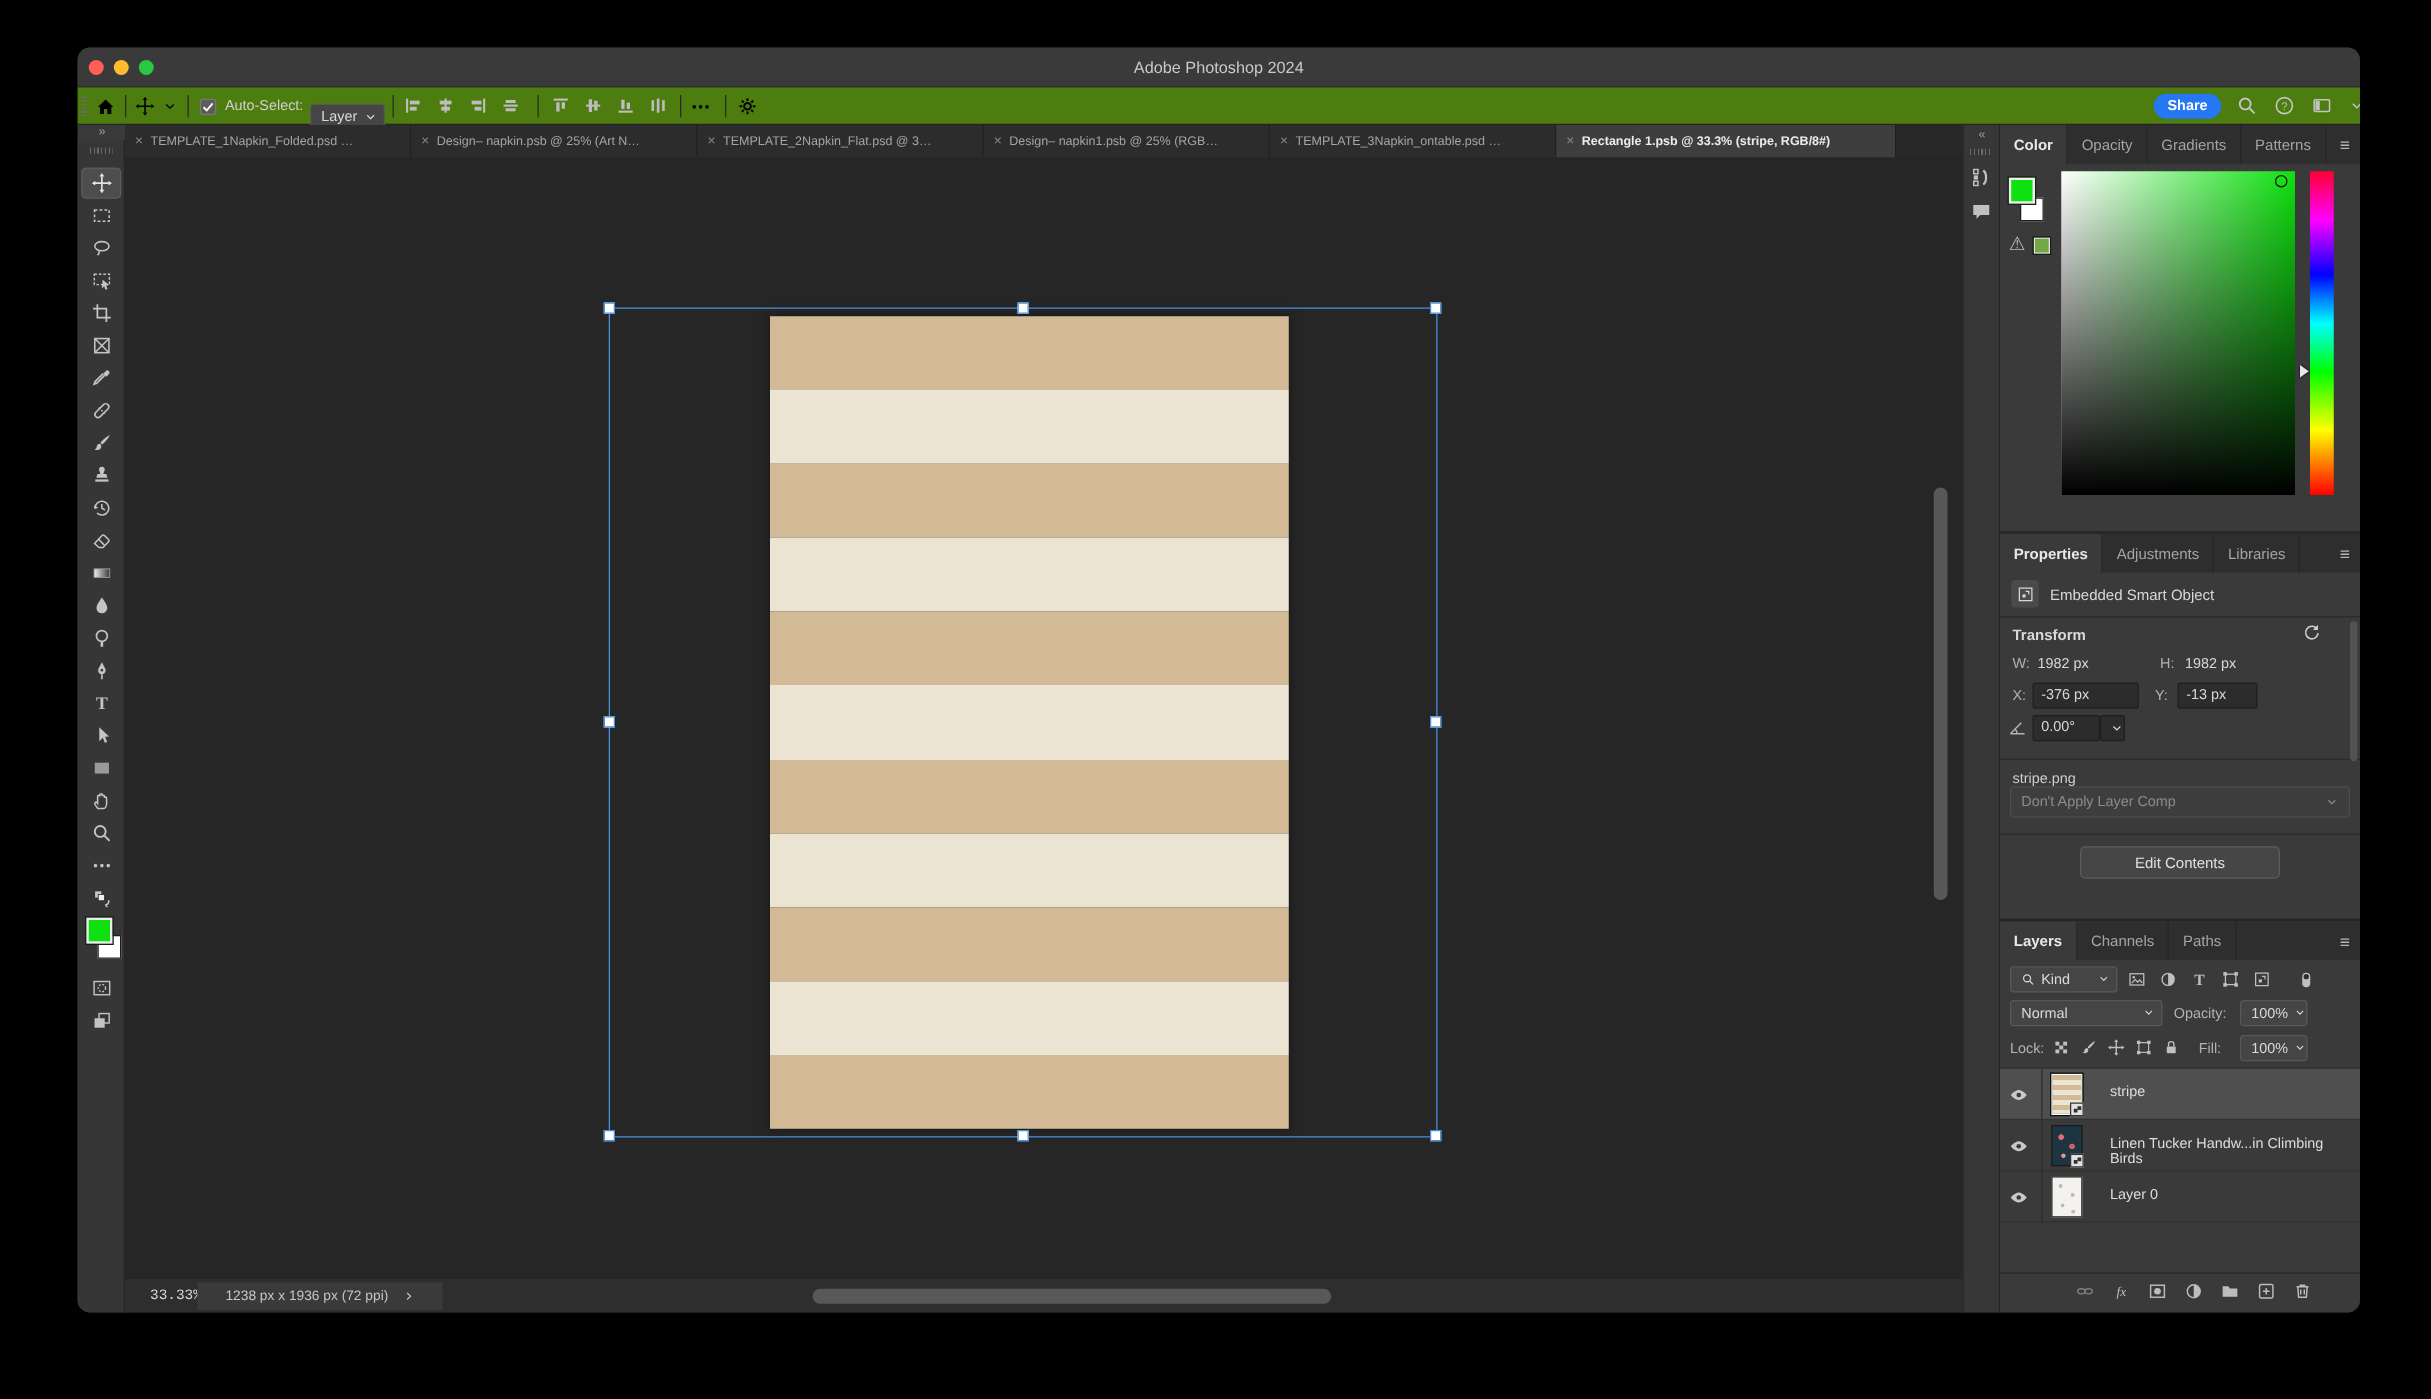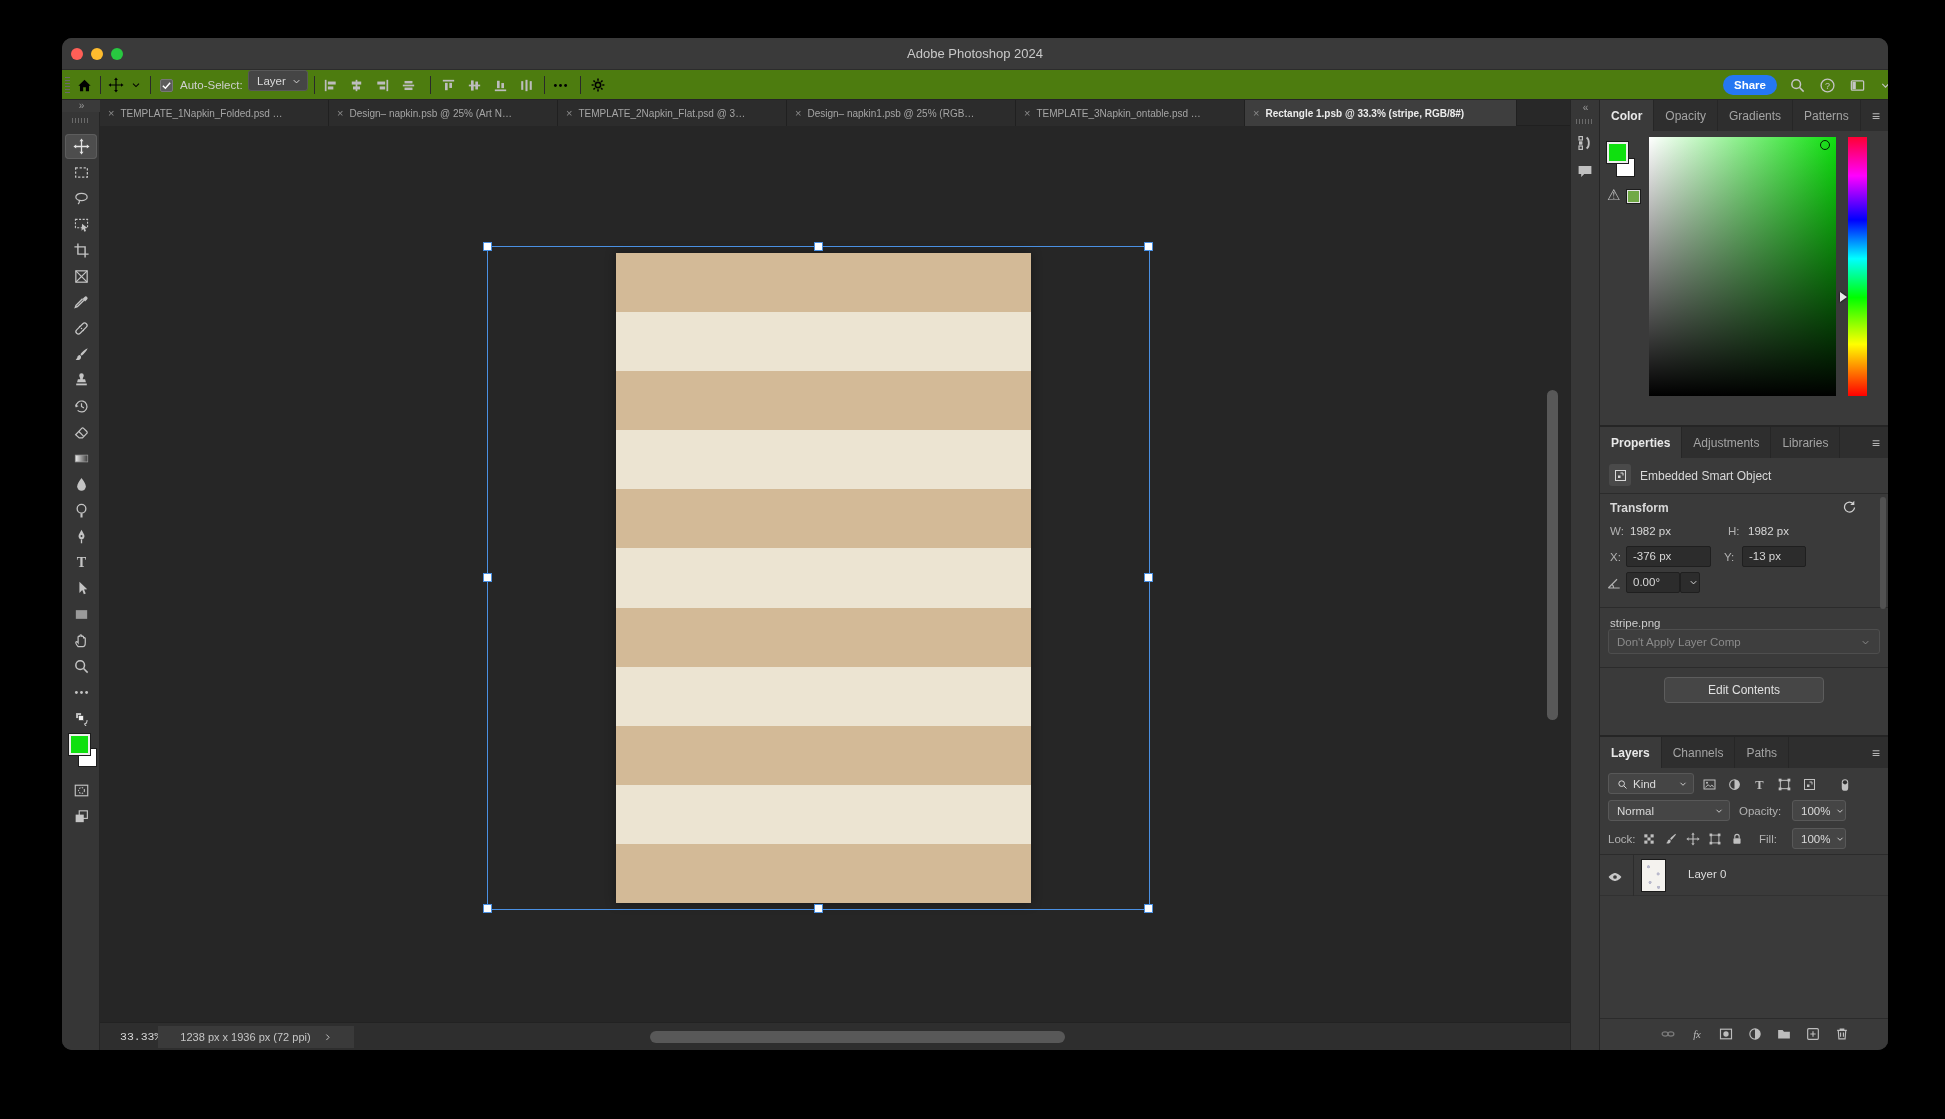--- a/index.html
+++ b/index.html
@@ -438,21 +438,21 @@
       </div>
     <div class="vsep" style="left:88px"></div>
     <div class="ob-item" style="left:98px">
       <span class="checkbox" id="ob-check" style="color: rgb(255, 255, 255);">
           <svg class="ic" width="11" height="11" viewBox="0 0 18 18">
             <use href="#i-check"></use>
           </svg>
         </span>
       <span class="ob-label">Auto-Select:</span>
     </div>
-    <div class="ob-item" style="left:186px; top:0; height:21px">
+    <div class="ob-item" style="left:186px; top:13px; height:21px">
       <div class="dd">
         <span>Layer</span>
         <span id="ob-layer-chev"><svg class="ic" width="11" height="11" viewBox="0 0 18 18">
               <use href="#i-chev"></use>
             </svg></span>
       </div>
     </div>
     <div class="vsep" style="left:252px"></div>
     <div class="ob-item" style="left:260px; gap:9px" id="align-icons">
         <span style="color: rgb(189, 189, 189);"><svg class="ic" width="17" height="17" viewBox="0 0 18 18">
@@ -862,20 +862,40 @@
         </div>
       <span class="lab" style="left:159px; top:96px">Fill:</span>
       <div class="dd abs" style="left:192px; top:91px; width:54px">
         <span style="flex:1">100%</span>
         <span id="fill-chev"><svg class="ic" width="10" height="10" viewBox="0 0 18 18">
               <use href="#i-chev"></use>
             </svg></span>
       </div>
       <div class="divider" style="top:117px"></div>
       <div class="lrow-zone" style="top:118px" id="layer-rows">
+          <div class="layer-row selected">
+            <span class="eye-btn"><svg class="ic" width="16" height="16" viewBox="0 0 18 18">
+                <use href="#i-eye"></use>
+              </svg></span>
+            <div class="row-sep"></div>
+            <div class="thumb stripes">
+              <div class="so-badge"></div>
+            </div>
+            <span class="layer-name">stripe</span>
+          </div>
+          <div class="layer-row">
+            <span class="eye-btn"><svg class="ic" width="16" height="16" viewBox="0 0 18 18">
+                <use href="#i-eye"></use>
+              </svg></span>
+            <div class="row-sep"></div>
+            <div class="thumb floral">
+              <div class="so-badge"></div>
+            </div>
+            <span class="layer-name">Linen Tucker Handw...in Climbing Birds</span>
+          </div>
           <div class="layer-row">
             <span class="eye-btn"><svg class="ic" width="16" height="16" viewBox="0 0 18 18">
                 <use href="#i-eye"></use>
               </svg></span>
             <div class="row-sep"></div>
             <div class="thumb pattern"></div>
             <span class="layer-name">Layer 0</span>
           </div>
         </div>
       <div class="divider" style="top:281px"></div>

